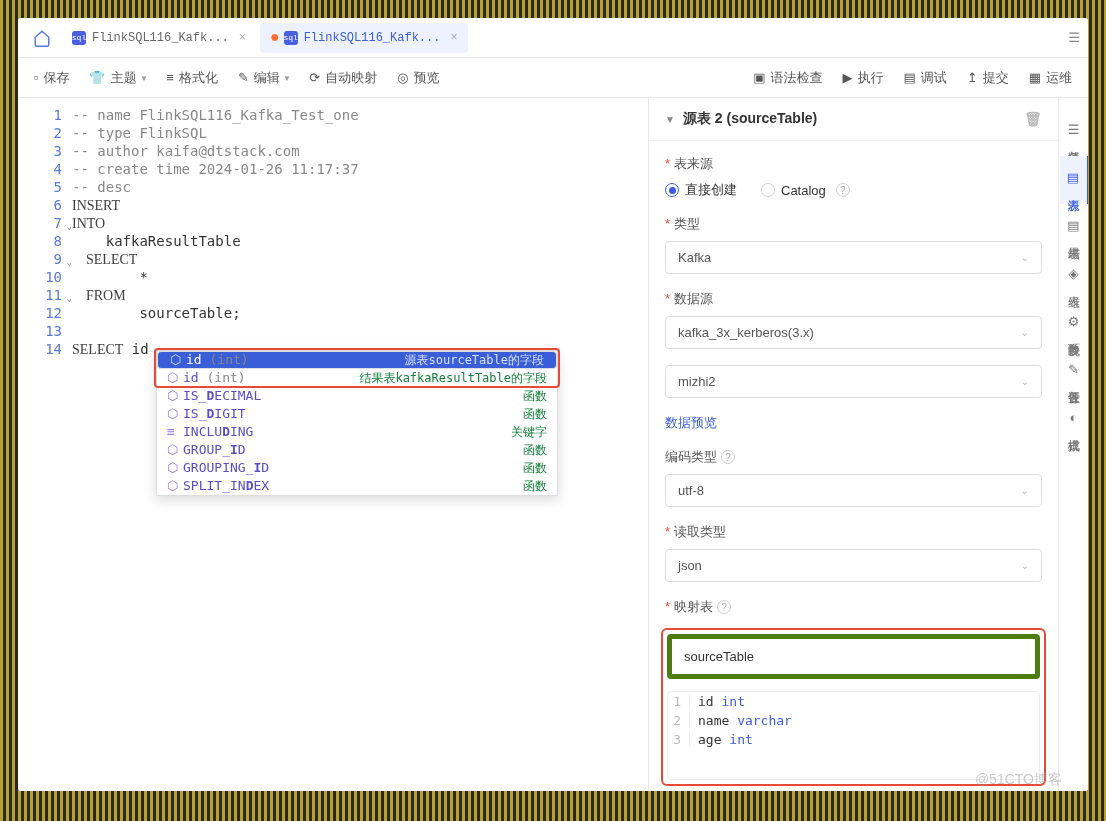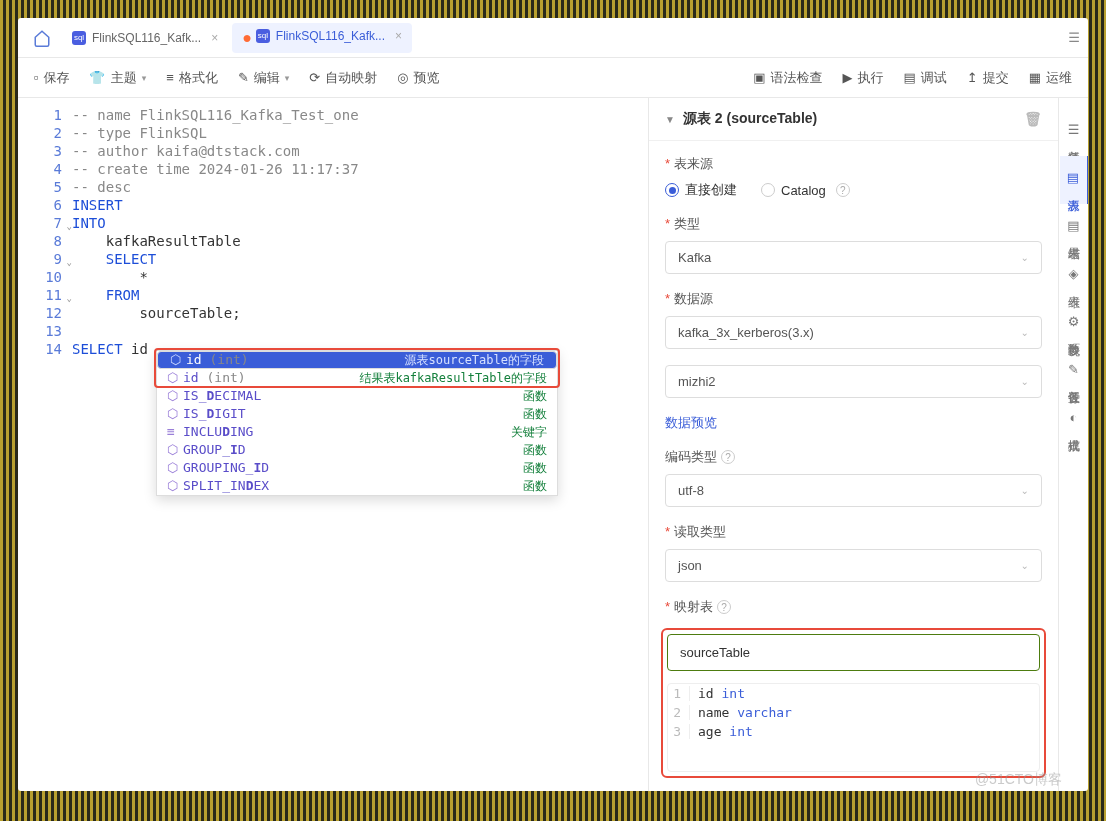--- a/index.html
+++ b/index.html
@@ -4,21 +4,21 @@
 <style>
 * { box-sizing: border-box; margin: 0; padding: 0; }
 body { font-family: -apple-system, "PingFang SC", "Microsoft YaHei", sans-serif; font-size: 13px; background: #fff; color: #333; width: 1106px; height: 821px; overflow: hidden; position: relative; }
 .bg-stripes { position: absolute; inset: 0; background: repeating-linear-gradient(90deg, #b8a030 0 3px, #2a2a1a 3px 6px); z-index: 0; }
 .app { position: absolute; top: 18px; left: 18px; right: 18px; bottom: 30px; background: #fff; z-index: 1; display: flex; flex-direction: column; border-radius: 3px; }
 .watermark { position: absolute; bottom: 32px; right: 44px; color: rgba(150,150,150,.5); font-size: 14px; z-index: 2; }
 
 
 .tabbar { display: flex; align-items: center; height: 40px; border-bottom: 1px solid #e8e8e8; padding: 0 8px; gap: 4px; }
 .home-btn { width: 32px; height: 28px; display: flex; align-items: center; justify-content: center; color: #5a7bd8; }
-.tab { display: flex; gap: 6px; padding: 6px 10px; border-radius: 4px; font-size: 12px; color: #666; }
+.tab { display: flex; align-items: center; gap: 6px; padding: 6px 10px; border-radius: 4px; font-size: 12px; color: #666; font-family: Liberation Mono, monospace; }
 .tab.active { background: #eef2ff; color: #3a5dd8; }
 .tab .badge { width: 14px; height: 14px; background: #4a5ee0; border-radius: 3px; display: flex; align-items: center; justify-content: center; color: #fff; font-size: 8px; }
 .tab .close { color: #aaa; margin-left: 4px; }
 .dot { color: #ff6b35; font-size: 16px; margin-right: -2px; }
 .men { margin-left: auto; color: #888; }
 
 
 .toolbar { display: flex; align-items: center; height: 40px; border-bottom: 1px solid #e8e8e8; padding: 0 16px; gap: 20px; font-size: 13px; color: #555; }
 .tool { display: flex; align-items: center; gap: 5px; cursor: pointer; }
 .tool .caret { font-size: 9px; color: #999; }
@@ -26,21 +26,21 @@
 
 
 .main { flex: 1; display: flex; overflow: hidden; }
 .editor-pane { flex: 1; position: relative; display: flex; font-family: "Menlo", "Consolas", monospace; font-size: 14px; line-height: 18px; }
 .gutter { width: 54px; text-align: right; padding-right: 10px; color: #5a7bd8; padding-top: 8px; user-select: none; }
 .gutter .ln { height: 18px; position: relative; }
 .fold { position: absolute; right: -10px; top: 3px; font-size: 9px; color: #888; }
 .code { flex: 1; padding-top: 8px; white-space: pre; }
 .code .row { height: 18px; }
 .c-comment { color: #888; }
-.c-keyword { color: #1d4ed8; }
+.c-keyword { color: #404040; font-family: Liberation Serif, serif; }
 .c-plain { color: #333; }
 
 
 .ac { position: absolute; left: 138px; top: 252px; width: 402px; background: #fff; border: 1px solid #ddd; box-shadow: 0 4px 12px rgba(0,0,0,.15); font-size: 13px; }
 .ac-hl { position: absolute; left: 136px; top: 250px; width: 406px; height: 40px; border: 2px solid #e84a3a; border-radius: 4px; z-index: 5; pointer-events: none; }
 .ac-row { display: flex; align-items: center; padding: 2px 10px; height: 18px; }
 .ac-row.sel { background: #3a5dd8; color: #fff; }
 .ac-ico { width: 16px; color: #9a7fd8; }
 .ac-row.sel .ac-ico { color: #c8d5ff; }
 .ac-lbl { flex: 1; }
@@ -63,21 +63,21 @@
 .radio { display: flex; align-items: center; gap: 6px; }
 .r-dot { width: 14px; height: 14px; border: 1px solid #ccc; border-radius: 50%; display: flex; align-items: center; justify-content: center; }
 .r-dot.on { border-color: #3a5dd8; }
 .r-dot.on::after { content: ''; width: 7px; height: 7px; border-radius: 50%; background: #3a5dd8; }
 .sel { width: 100%; border: 1px solid #ddd; border-radius: 4px; padding: 8px 12px; background: #fff; display: flex; justify-content: space-between; align-items: center; color: #555; }
 .sel .caret { color: #bbb; font-size: 10px; }
 .lnk { color: #3a5dd8; font-size: 13px; }
 .field-row { display: flex; justify-content: space-between; align-items: center; margin-bottom: 8px; }
 
 .map-box { border: 2px solid #e84a3a; border-radius: 6px; padding: 4px; margin: -4px; }
-.map-input { border: 1px solid #4d7c0f; border-radius: 4px; padding: 10px 12px; margin-bottom: 12px; }
+.map-input { border: 5px solid #4d7c0f; border-radius: 4px; padding: 10px 12px; margin-bottom: 12px; }
 .schema { border: 1px solid #eee; border-radius: 4px; font-family: Menlo, monospace; font-size: 13px; }
 .schema-row { display: flex; padding: 2px 0; }
 .schema-ln { width: 22px; text-align: right; color: #bbb; padding-right: 8px; border-right: 1px solid #eee; }
 .schema-txt { padding-left: 8px; }
 .s-name { color: #333; }
 .s-type { color: #3a5dd8; }
 
 
 .rail { width: 30px; border-left: 1px solid #e8e8e8; display: flex; flex-direction: column; align-items: center; padding-top: 10px; gap: 0; }
 .rail-item { writing-mode: vertical-rl; font-size: 12px; padding: 14px 5px; color: #777; cursor: pointer; display: flex; align-items: center; gap: 5px; }

